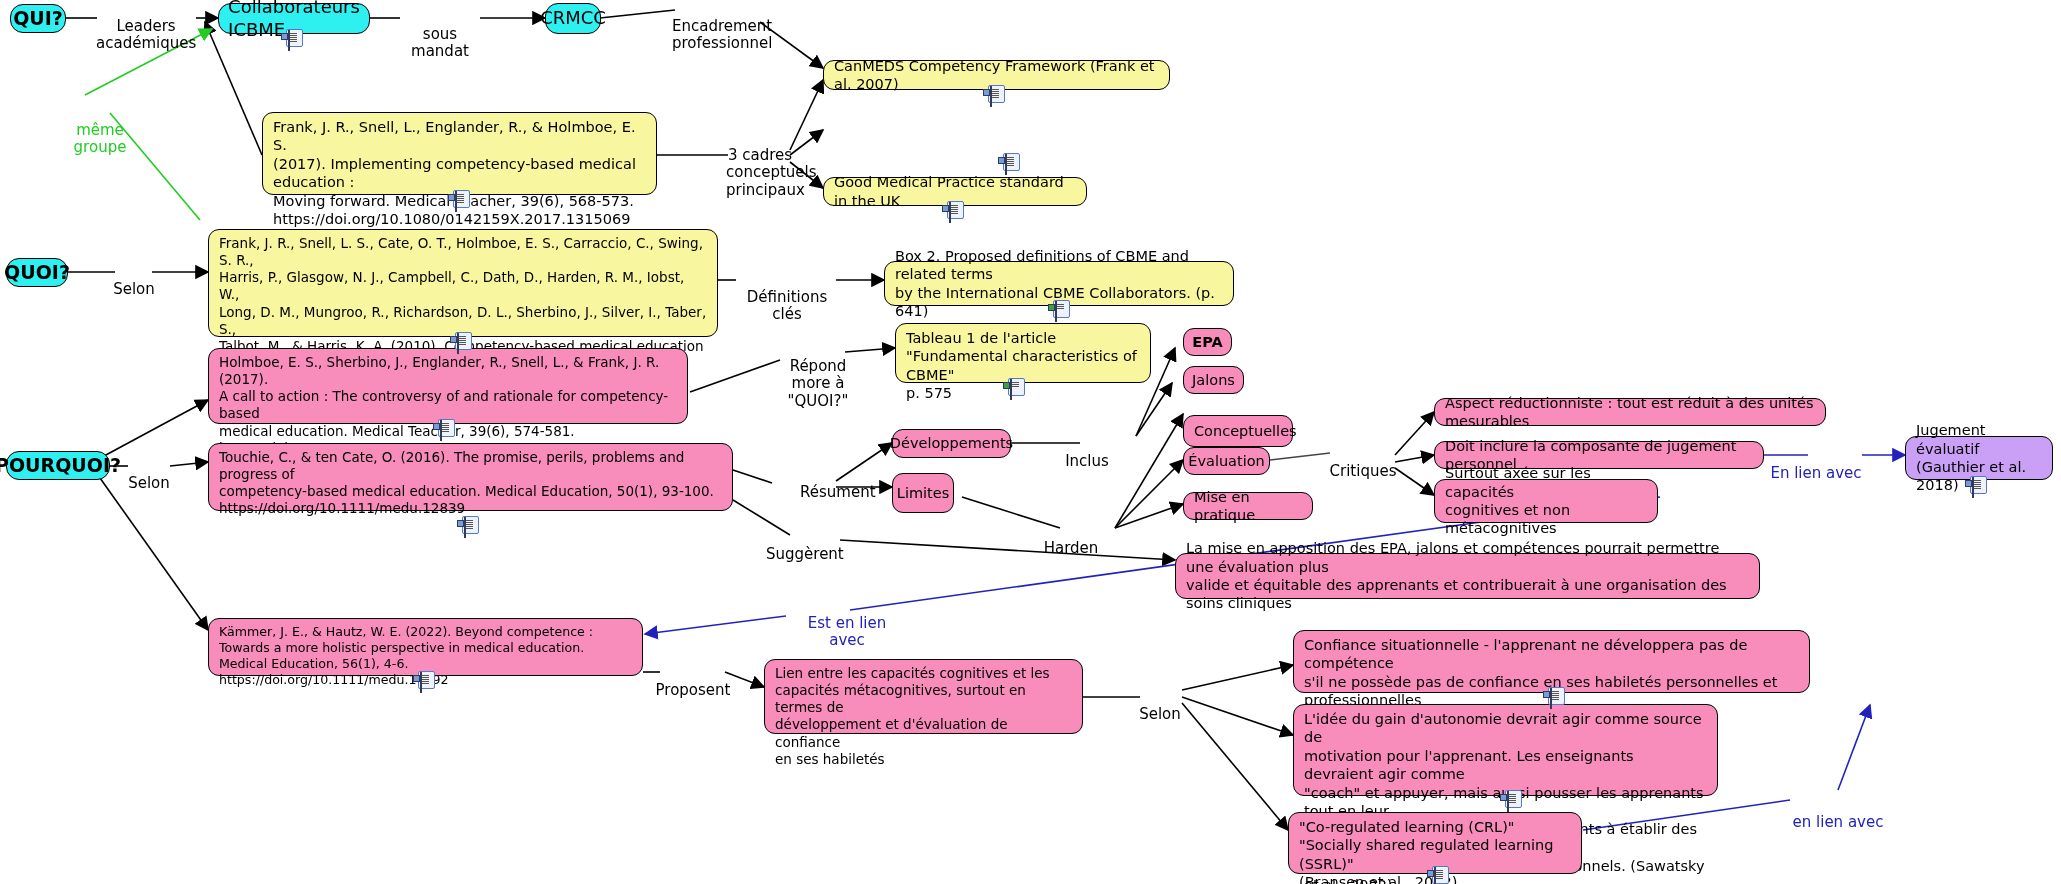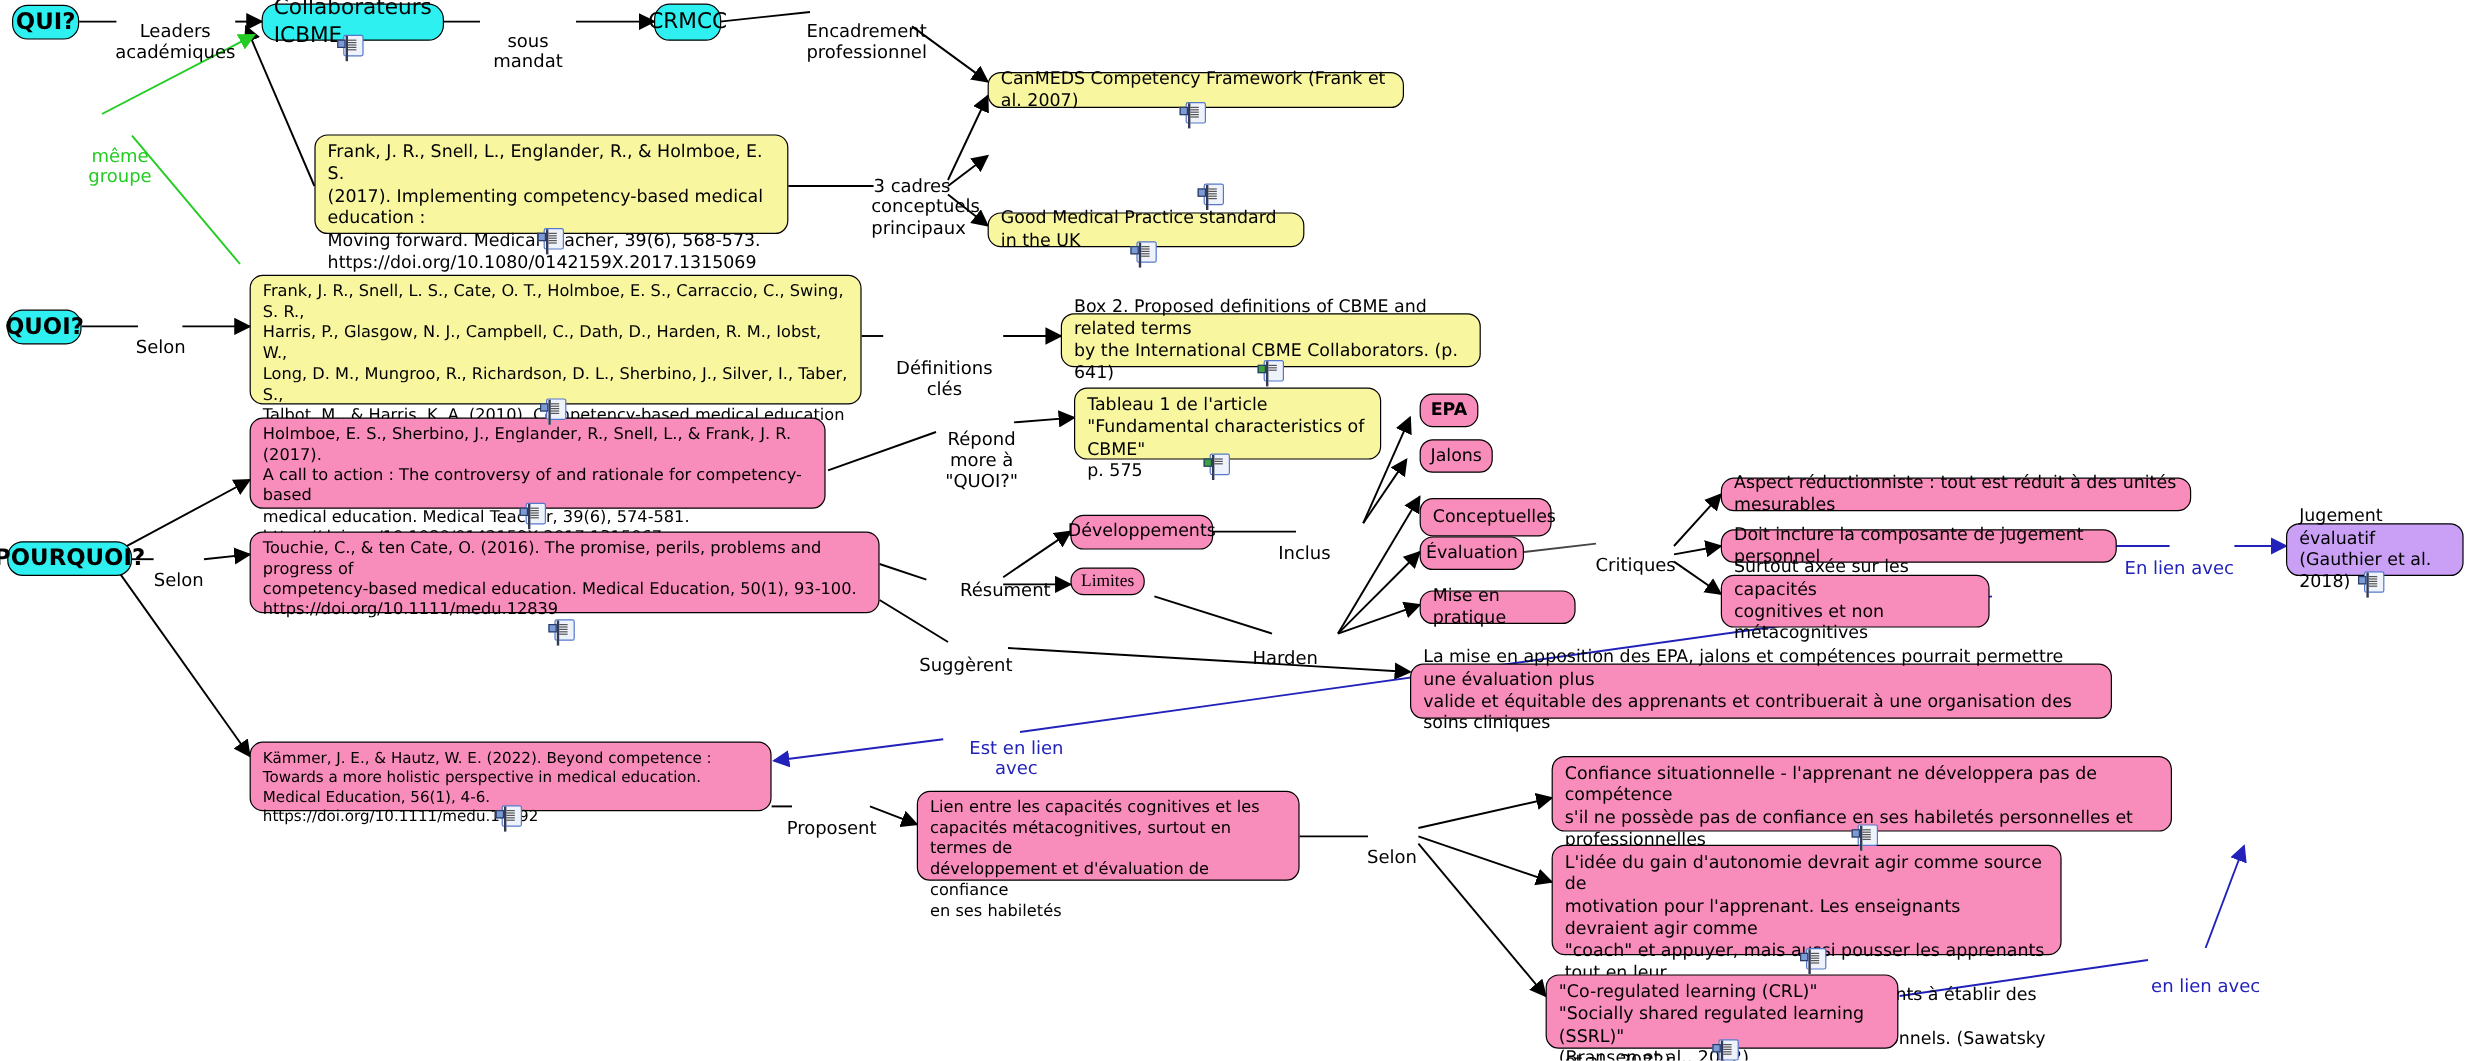--- a/index.html
+++ b/index.html
@@ -312,21 +312,21 @@
 https://doi.org/10.1111/medu.12839</span>
   </div>
   <span class="resicon" style="left:462px; top:516px;">
     <span class="sheet"></span>
   </span>
 
   <div class="node pink t14" style="left:892px; top:429px; width:119px; height:29px; justify-content:center;">
     <span>Développements</span>
   </div>
 
-  <div class="node pink t14" style="left:892px; top:473px; width:62px; height:23px; justify-content:center;font-family:Liberation Serif, serif;">
+  <div class="node pink t14" style="left:892px; top:473px; width:62px; height:40px; justify-content:center;">
     <span>Limites</span>
   </div>
 
   <div class="node pink t14" style="left:1183px; top:328px; width:49px; height:28px; justify-content:center;font-weight:bold;">
     <span>EPA</span>
   </div>
 
   <div class="node pink t14" style="left:1183px; top:366px; width:61px; height:28px; justify-content:center;">
     <span>Jalons</span>
   </div>
@@ -435,21 +435,21 @@
   </div>
 
   <div class="linklabel green" style="left:50px; top:104px; width:100px;">
     <span>même groupe</span>
   </div>
 
   <div class="linklabel" style="left:113px; top:263px; width:42px;">
     <span>Selon</span>
   </div>
 
-  <div class="linklabel" style="left:735px; top:281px; width:104px;">
+  <div class="linklabel" style="left:735px; top:271px; width:104px;">
     <span>Définitions clés</span>
   </div>
 
   <div class="linklabel" style="left:768px; top:340px; width:100px;">
     <span>Répond more à
 "QUOI?"</span>
   </div>
 
   <div class="linklabel" style="left:126px; top:457px; width:46px;">
     <span>Selon</span>

